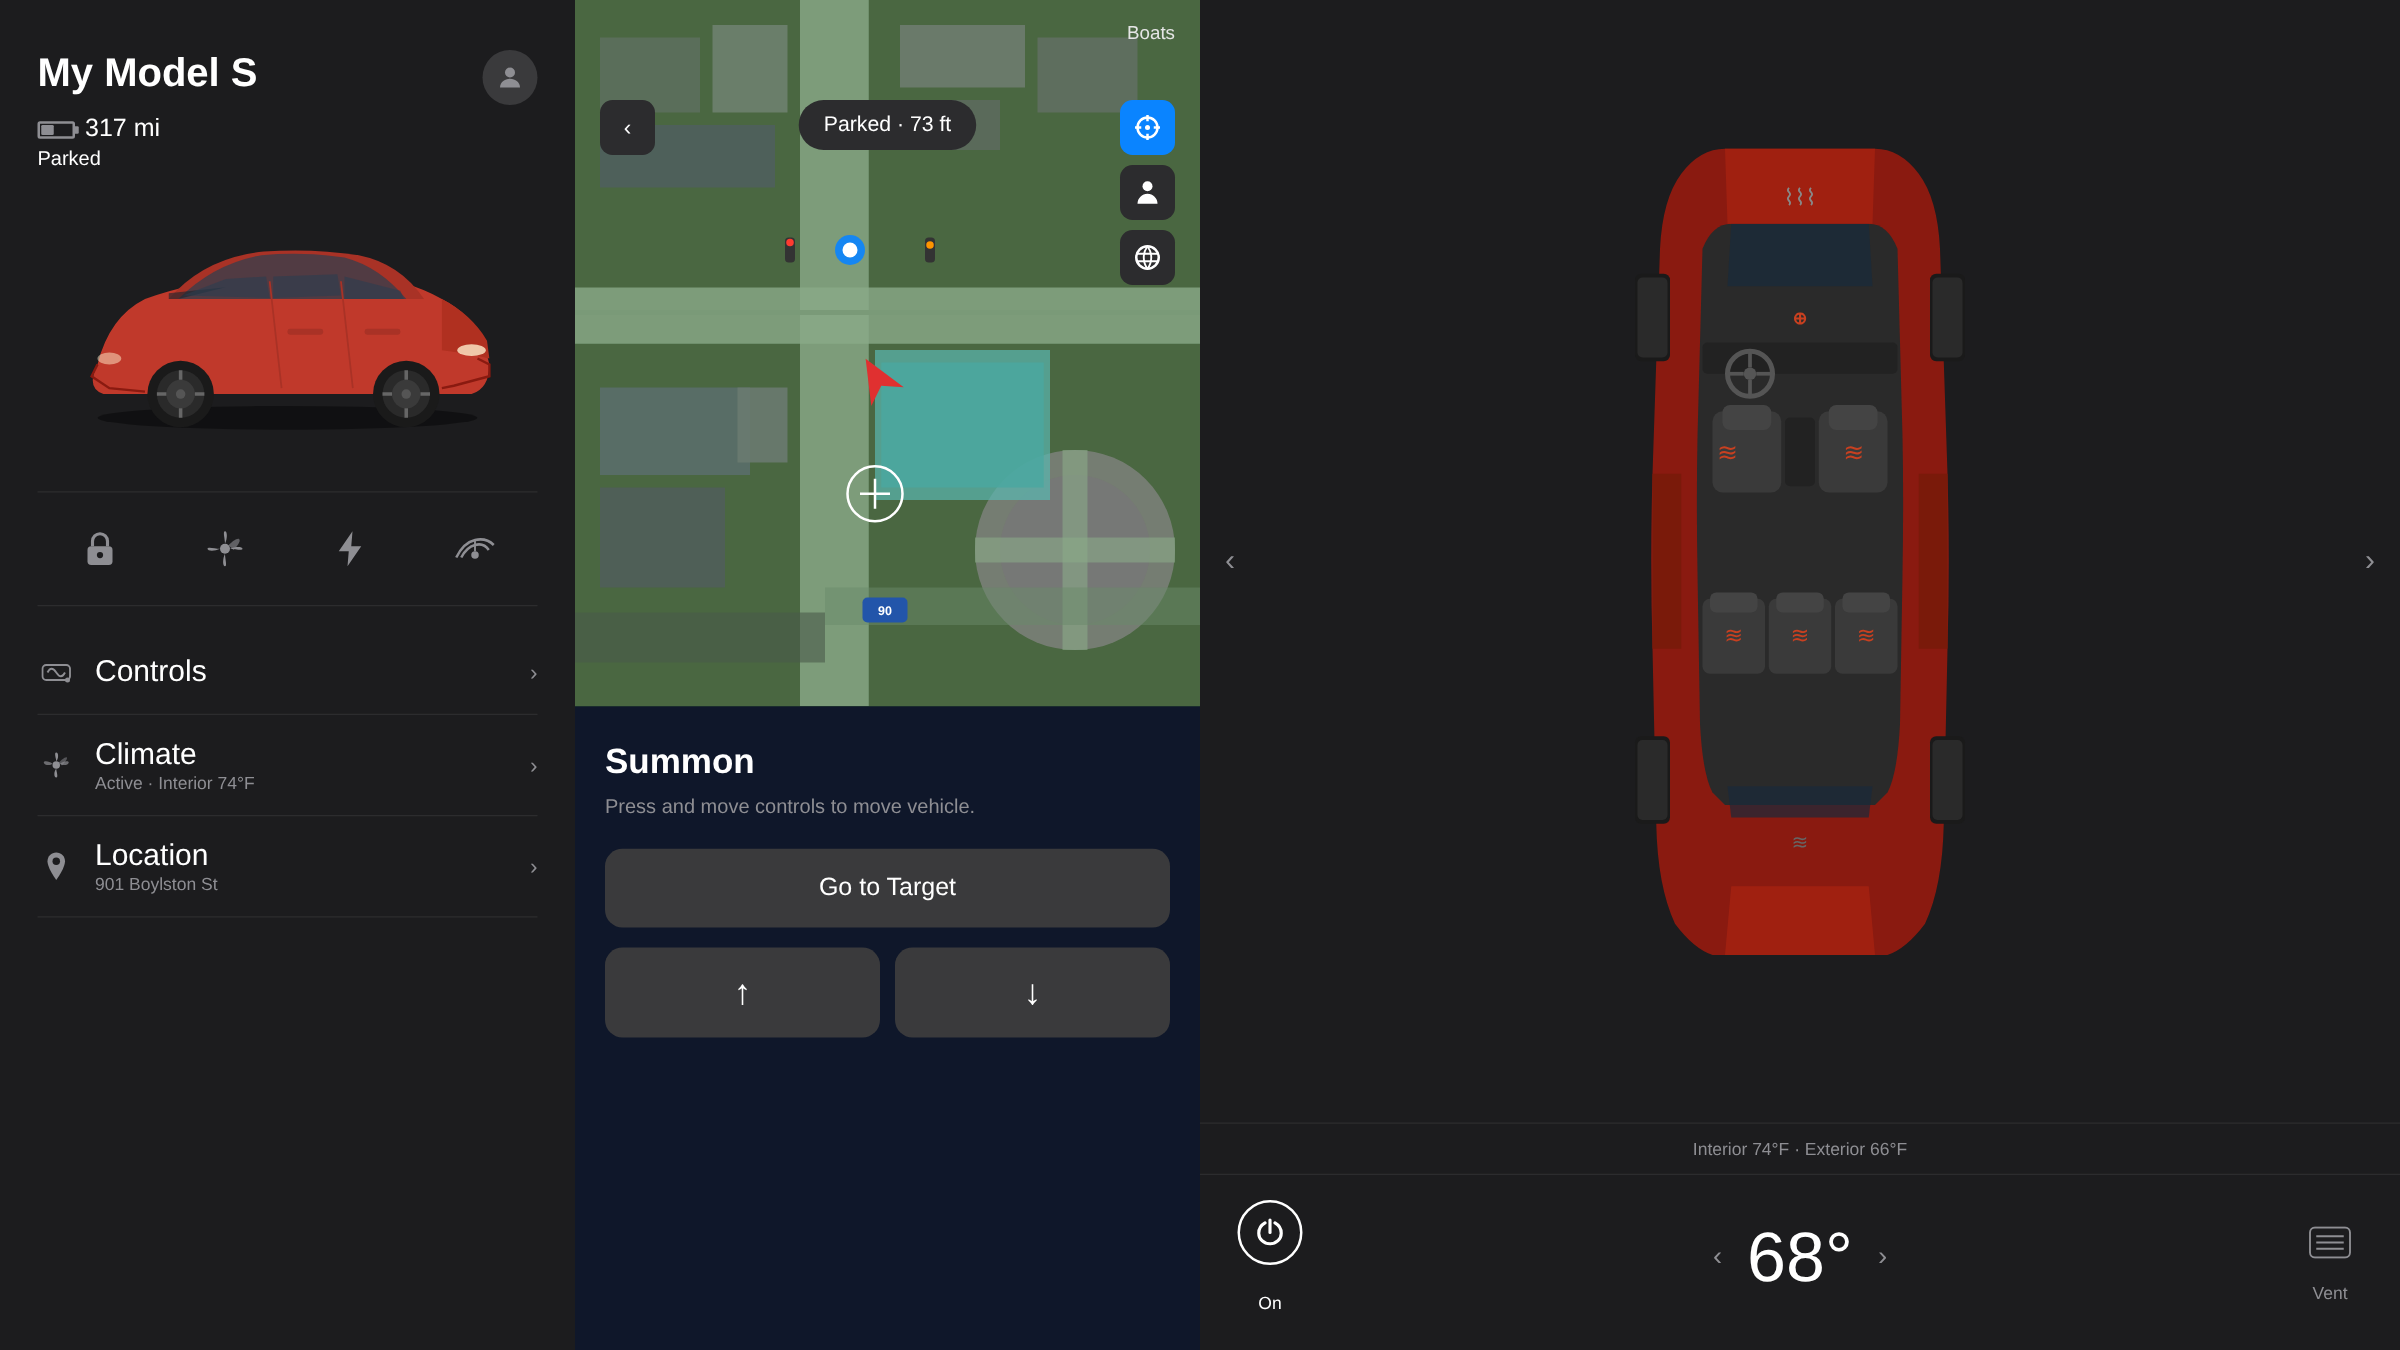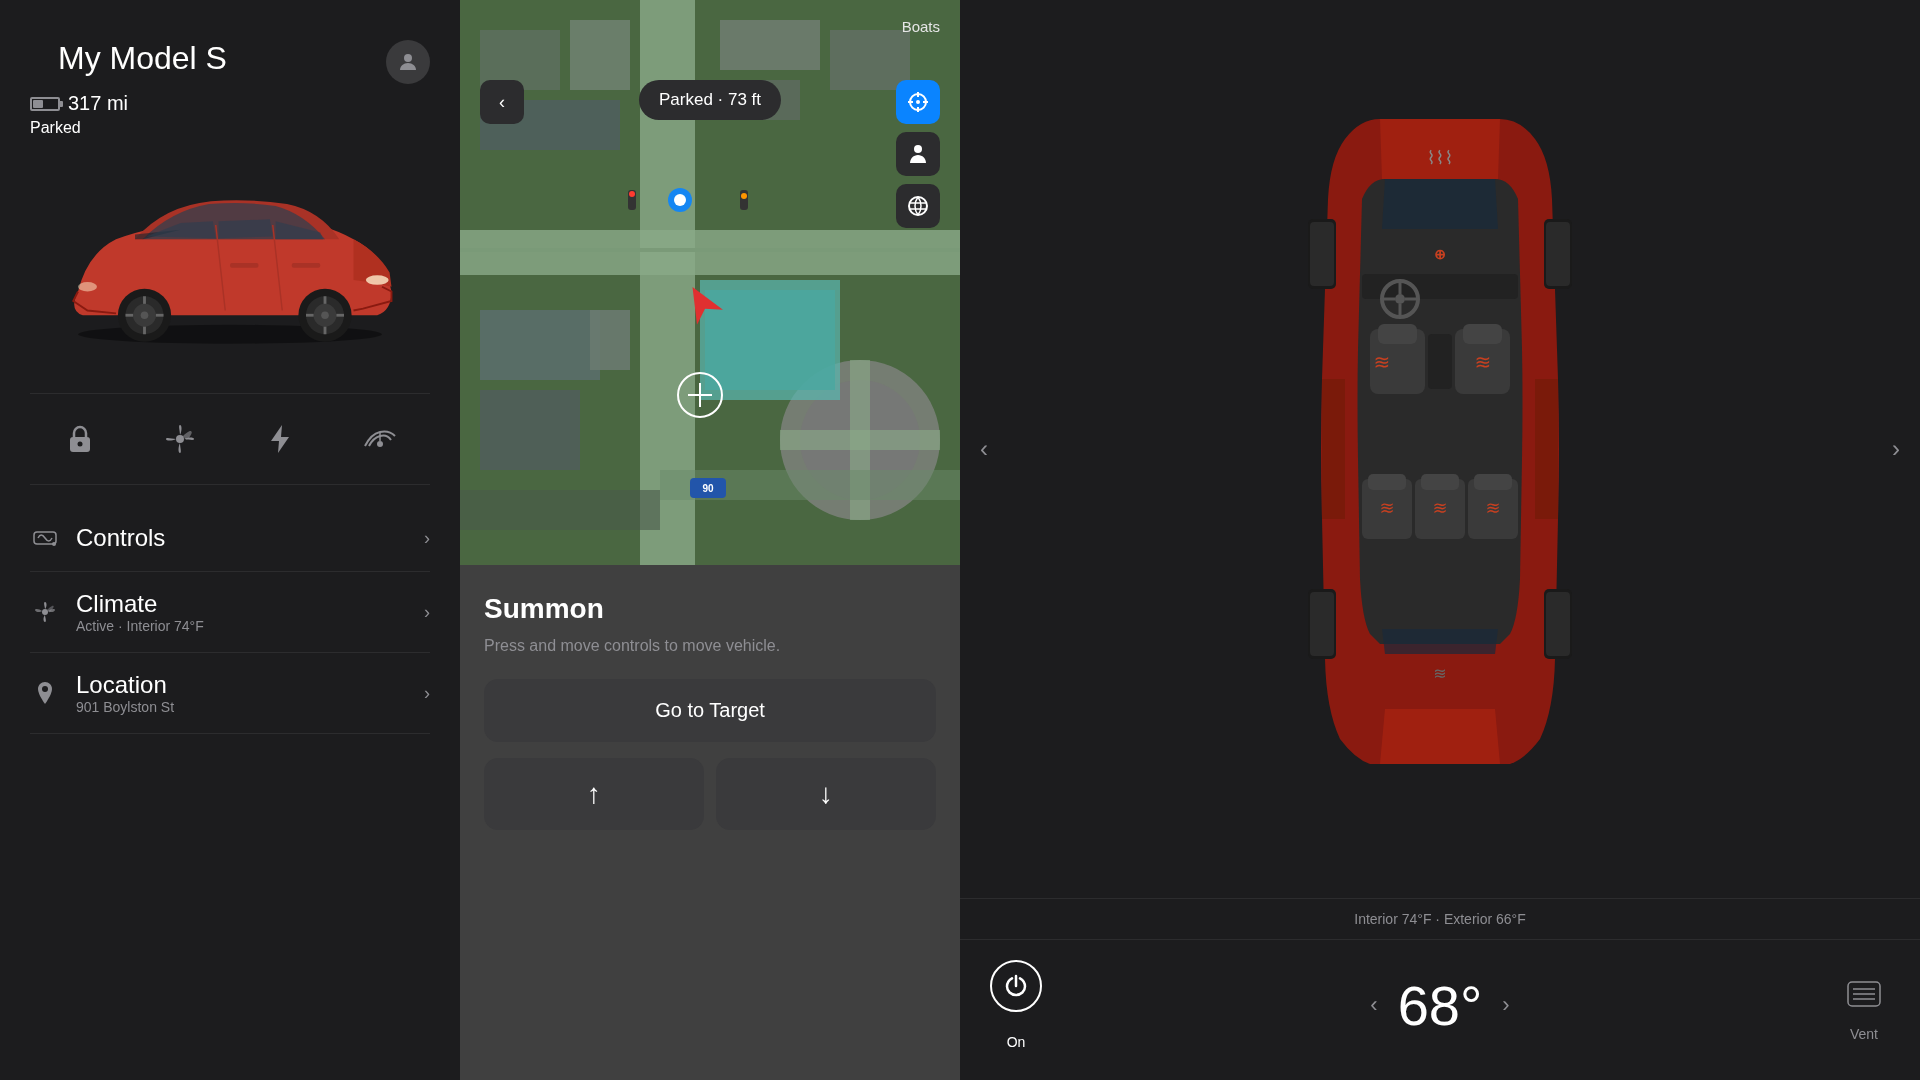--- a/index.html
+++ b/index.html
@@ -24,23 +24,22 @@
       flex-shrink: 0;
     }
     .header-row {
       display: flex;
       justify-content: space-between;
       align-items: flex-start;
       margin-bottom: 8px;
     }
     .car-name {
       font-size: 32px;
-      font-weight: 400;
-      color: #fff;
-      margin-left: 28px;
+      font-weight: 700;
+      color: #fff;
     }
     .avatar-circle {
       width: 44px;
       height: 44px;
       border-radius: 50%;
       background: #3a3a3c;
       display: flex;
       align-items: center;
       justify-content: center;
     }
@@ -222,21 +221,21 @@
       border-radius: 10px;
       display: flex;
       align-items: center;
       justify-content: center;
       cursor: pointer;
       font-size: 20px;
     }
     .map-btn.blue { background: #0a84ff; }
     .map-btn.dark { background: #2c2c2e; color: #fff; }
     .summon-panel {
-      background: #404040;
+      background: #0f172a;
       flex: 1;
       padding: 28px 24px 36px;
       display: flex;
       flex-direction: column;
     }
     .summon-title {
       font-size: 28px;
       font-weight: 600;
       color: #fff;
       margin-bottom: 12px;

